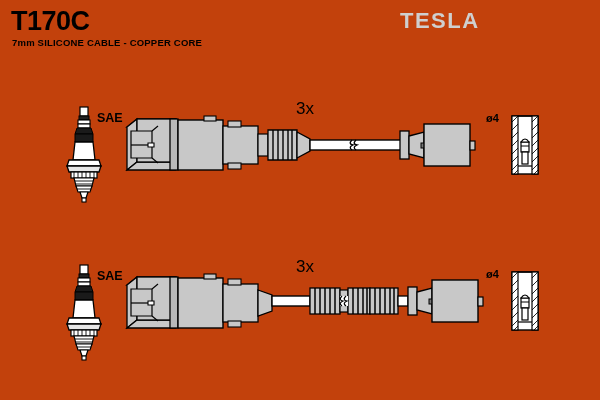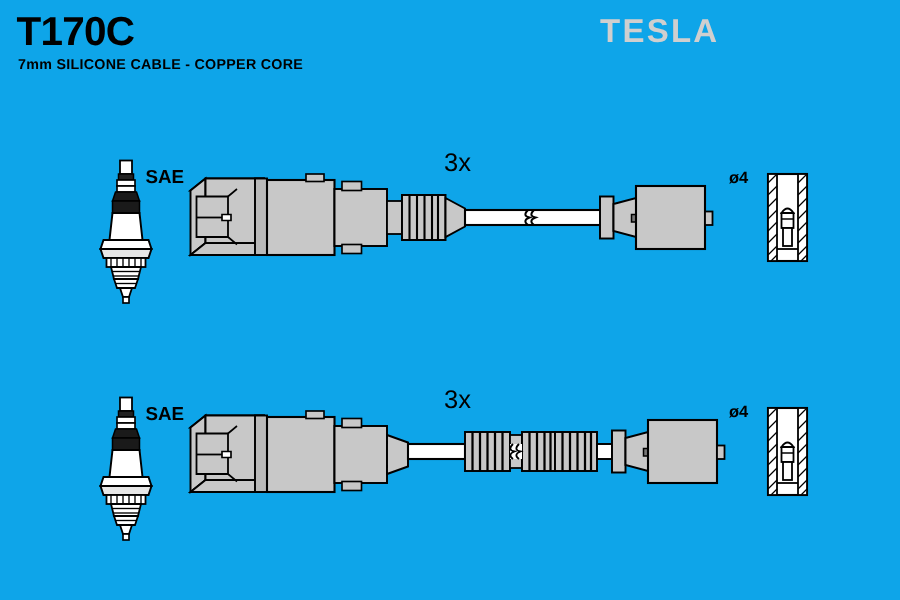--- a/index.html
+++ b/index.html
@@ -1,18 +1,18 @@
 <!DOCTYPE html>
 <html><head>
 <meta charset="utf-8">
 <style>
   html,body{margin:0;padding:0;background:#fff;}
   body{width:600px;height:400px;overflow:hidden;
        font-family:"Liberation Sans", sans-serif;color:#000;}
-  #sheet{position:relative;width:600px;height:400px;background:#0ea5e9;}
+  #sheet{position:relative;width:600px;height:400px;background:#c2410c;}
   #sheet svg{position:absolute;left:0;top:0;}
   .ttl{font-size:27px;font-weight:bold;letter-spacing:-0.5px;}
   .sub{font-size:9.5px;font-weight:bold;letter-spacing:0.2px;}
   .brand{font-size:22px;font-weight:bold;letter-spacing:1.5px;}
   .qty{font-size:17px;}
   .sae{font-size:12.5px;font-weight:bold;}
   .dia{font-size:11px;font-weight:bold;}
 </style>
 </head>
 <body>

